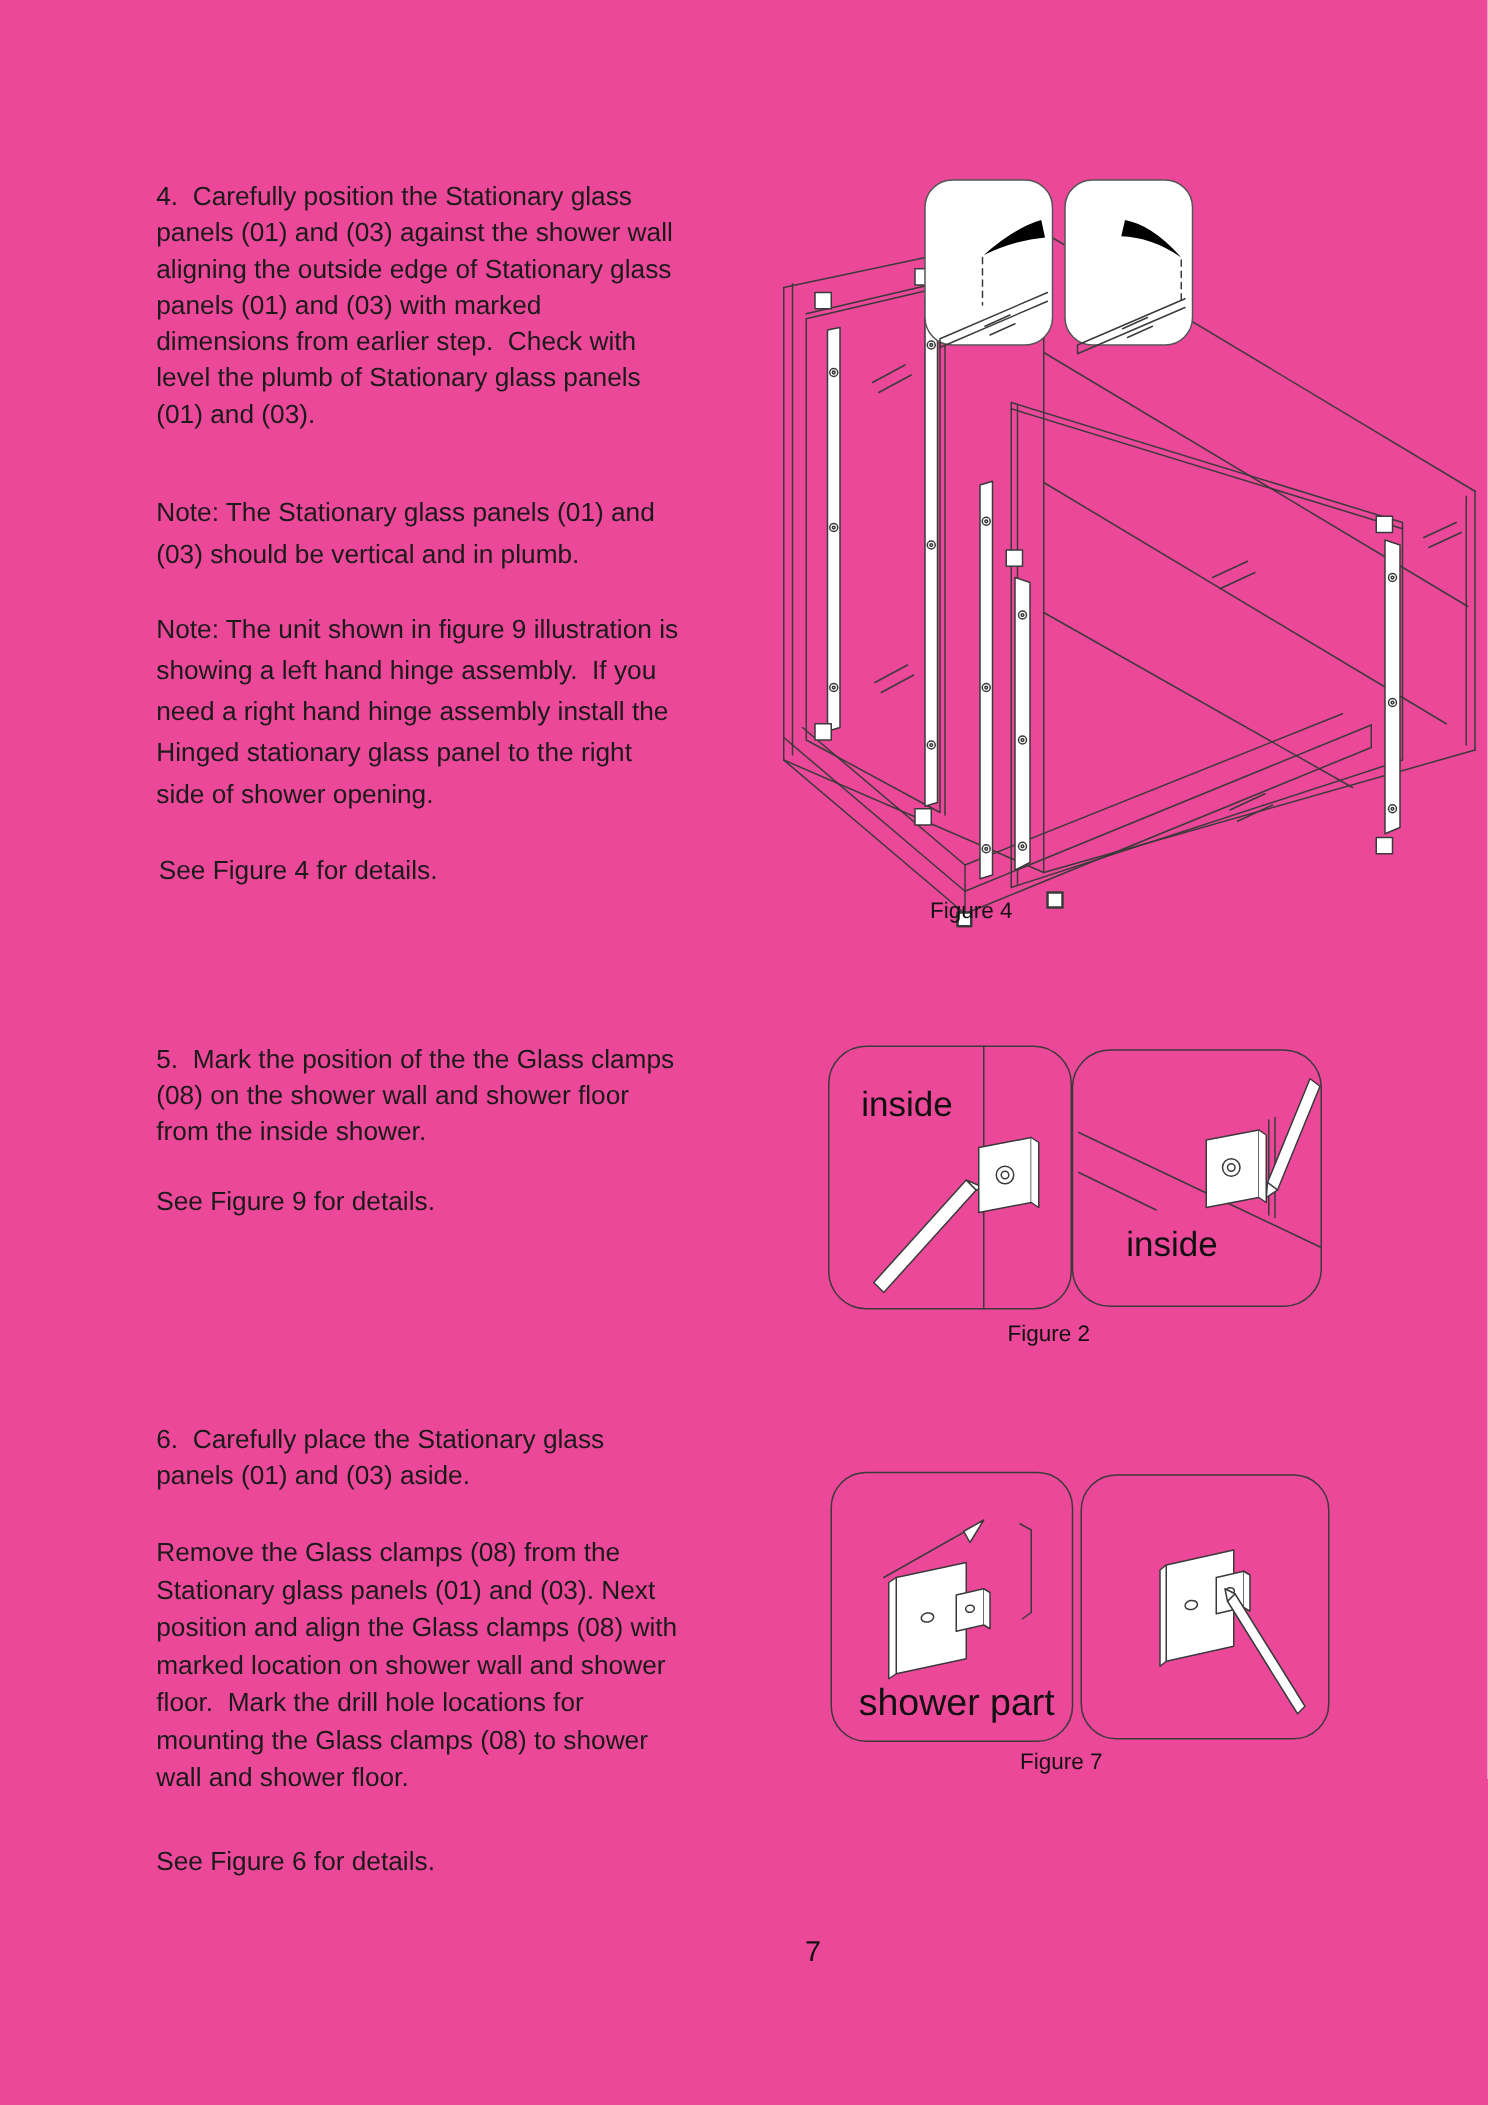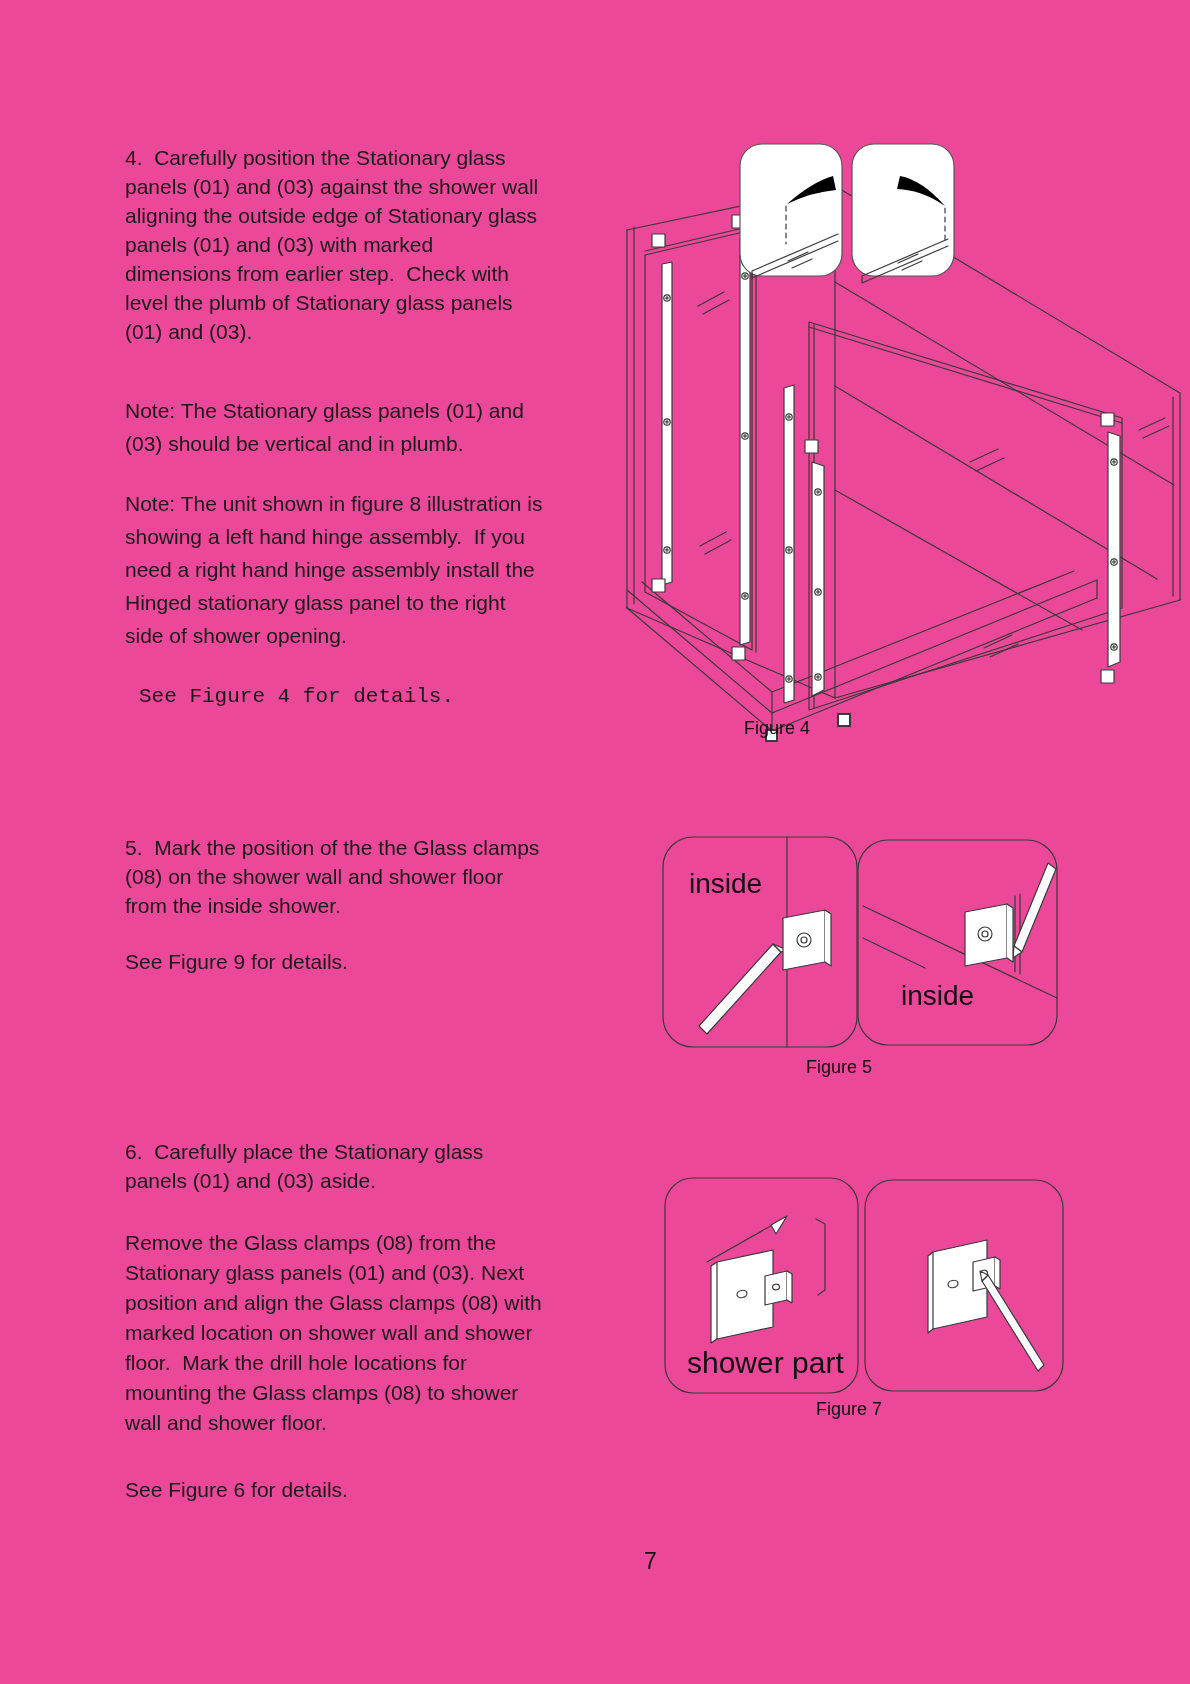--- a/index.html
+++ b/index.html
@@ -54,27 +54,27 @@
 panels (01) and (03) against the shower wall
 aligning the outside edge of Stationary glass
 panels (01) and (03) with marked
 dimensions from earlier step.  Check with
 level the plumb of Stationary glass panels
 (01) and (03).</div>
 
   <div class="txt note" style="left:125px;top:394px;">Note: The Stationary glass panels (01) and
 (03) should be vertical and in plumb. </div>
 
-  <div class="txt note" style="left:125px;top:487px;">Note: The unit shown in figure 8 illustration is
+  <div class="txt note" style="left:125px;top:487px;">Note: The unit shown in figure 9 illustration is
 showing a left hand hinge assembly.  If you
 need a right hand hinge assembly install the
 Hinged stationary glass panel to the right
 side of shower opening. </div>
 
-  <div class="txt" style="left:139px;top:682px;font-family:Liberation Mono, monospace;">See Figure 4 for details.</div>
+  <div class="txt" style="left:127px;top:682px;">See Figure 4 for details.</div>
 
   <div class="txt" style="left:125px;top:833px;">5.  Mark the position of the the Glass clamps
 (08) on the shower wall and shower floor
 from the inside shower.</div>
 
   <div class="txt" style="left:125px;top:947px;">See Figure 9 for details.</div>
 
   <div class="txt" style="left:125px;top:1137px;">6.  Carefully place the Stationary glass
 panels (01) and (03) aside.</div>
 
@@ -223,21 +223,21 @@
           <path d="M350,82 L392,74 V128 L350,136 Z" fill="#ffffff"></path>
           <path d="M392,74 L398,78 V132 L392,128" fill="#ffffff"></path>
           <circle cx="370" cy="104" r="7"></circle>
             <circle cx="370" cy="104" r="3"></circle>
         </g>
       </g>
     </svg>
     <div class="figlabel" style="left:74px;top:38px;">inside</div>
     <div class="figlabel" style="left:286px;top:150px;">inside</div>
   </div>
-  <div class="caption" style="left:806px;top:1057px;">Figure 5</div>
+  <div class="caption" style="left:806px;top:1057px;">Figure 2</div>
 
   <div class="figwrap" style="left:615px;top:1172px;width:450px;height:232px;">
     <svg width="450" height="232" viewBox="0 0 450 232">
       <g stroke="#3a3a3a" stroke-width="1.2" fill="none" stroke-linejoin="round" stroke-linecap="round">
         <g>
           <rect x="50" y="6" width="193" height="215" rx="28"></rect>
           <path d="M92,90 L168,47"></path>
           <path d="M156,53 L172,44 L161,62 Z" fill="#ffffff"></path>
           <path d="M210,52 V118 M210,52 L201,47 M210,118 L203,123"></path>
           <path d="M102,90 L96,94 V171 L102,167" fill="#ffffff"></path>

